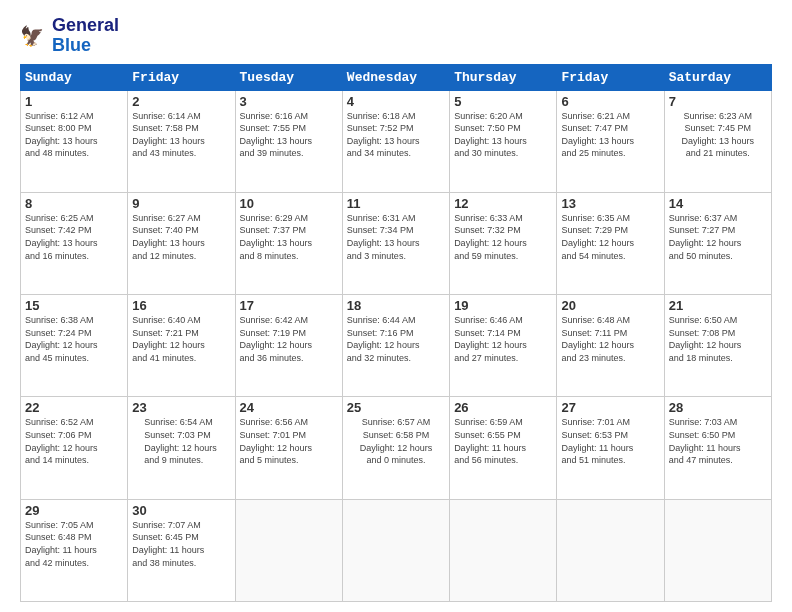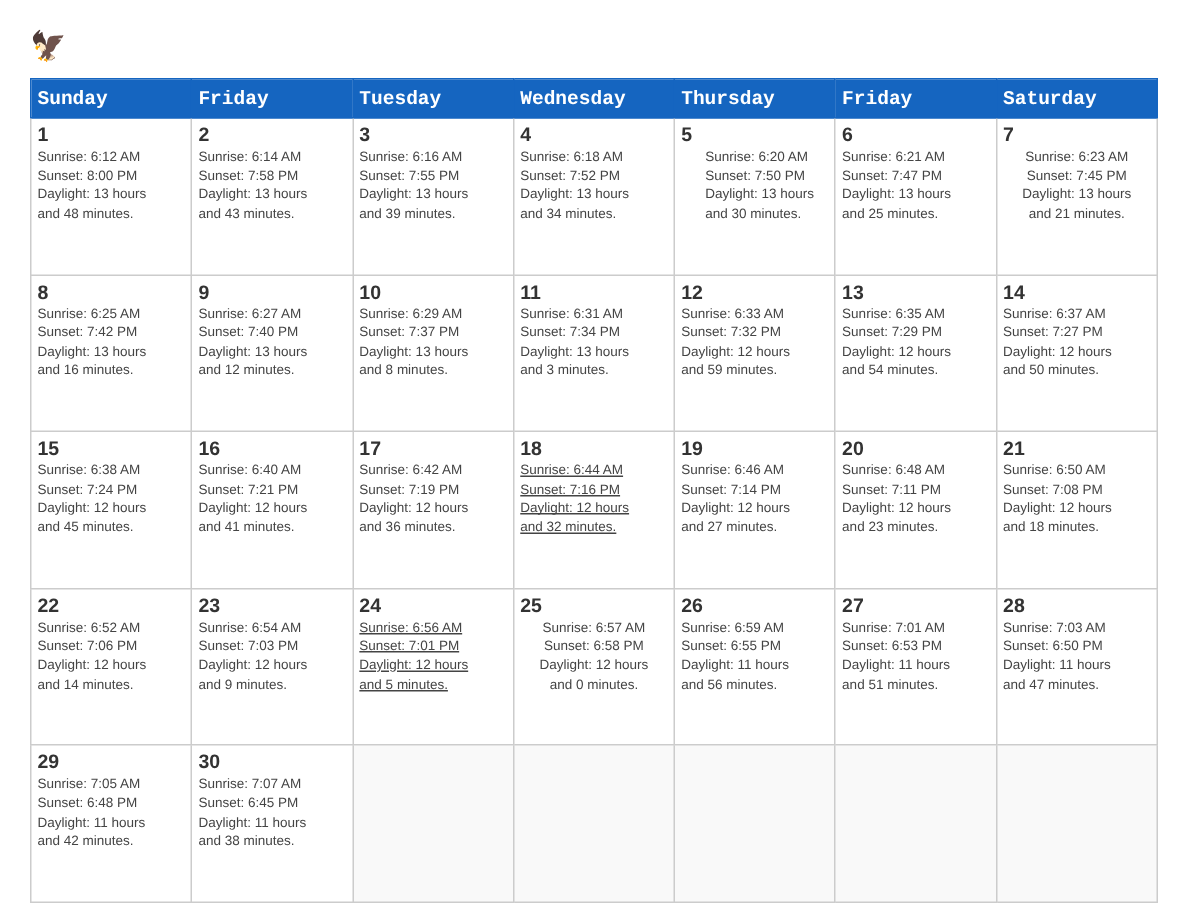--- a/index.html
+++ b/index.html
@@ -96,20 +96,25 @@
   </style>
 </head>
 <body>
 
 <div class="page">
   <div class="header">
     <div class="logo">
       <svg class="logo-bird" viewBox="0 0 40 40" xmlns="http://www.w3.org/2000/svg">
         <text y="30" font-size="28">🦅</text>
       </svg>
+      <div>
+        <div class="logo-text">
+          <span style="color:#1a237e">General</span><br><span style="color:#1565c0">Blue</span>
+        </div>
+      </div>
     </div>
     <div class="title-section">
       <div class="month-title"></div>
       <div class="location-title"></div>
     </div>
   </div>
 
   <table class="calendar-table">
     <thead>
       <tr>
@@ -147,21 +152,21 @@
           </td>
           <td>
             <span class="day-number">4</span>
             <div class="day-detail" style="white-space: pre-line;">Sunrise: 6:18 AM
 Sunset: 7:52 PM
 Daylight: 13 hours
 and 34 minutes.</div>
           </td>
           <td>
             <span class="day-number">5</span>
-            <div class="day-detail" style="white-space: pre-line; margin-left: 16px;">Sunrise: 6:20 AM
+            <div class="day-detail" style="white-space: pre-line;">Sunrise: 6:20 AM
 Sunset: 7:50 PM
 Daylight: 13 hours
 and 30 minutes.</div>
           </td>
           <td>
             <span class="day-number">6</span>
             <div class="day-detail" style="white-space: pre-line;">Sunrise: 6:21 AM
 Sunset: 7:47 PM
 Daylight: 13 hours
 and 25 minutes.</div>
@@ -242,21 +247,21 @@
           </td>
           <td>
             <span class="day-number">17</span>
             <div class="day-detail" style="white-space: pre-line;">Sunrise: 6:42 AM
 Sunset: 7:19 PM
 Daylight: 12 hours
 and 36 minutes.</div>
           </td>
           <td>
             <span class="day-number">18</span>
-            <div class="day-detail" style="white-space: pre-line; text-decoration: underline;">Sunrise: 6:44 AM
+            <div class="day-detail" style="white-space: pre-line;">Sunrise: 6:44 AM
 Sunset: 7:16 PM
 Daylight: 12 hours
 and 32 minutes.</div>
           </td>
           <td>
             <span class="day-number">19</span>
             <div class="day-detail" style="white-space: pre-line;">Sunrise: 6:46 AM
 Sunset: 7:14 PM
 Daylight: 12 hours
 and 27 minutes.</div>
@@ -279,28 +284,28 @@
         <tr>
           <td>
             <span class="day-number">22</span>
             <div class="day-detail" style="white-space: pre-line;">Sunrise: 6:52 AM
 Sunset: 7:06 PM
 Daylight: 12 hours
 and 14 minutes.</div>
           </td>
           <td>
             <span class="day-number">23</span>
-            <div class="day-detail" style="white-space: pre-line;">Sunrise: 6:54 AM
+            <div class="day-detail" style="white-space: pre-line; margin-left: 12px;">Sunrise: 6:54 AM
 Sunset: 7:03 PM
 Daylight: 12 hours
 and 9 minutes.</div>
           </td>
           <td>
             <span class="day-number">24</span>
-            <div class="day-detail" style="white-space: pre-line; text-decoration: underline;">Sunrise: 6:56 AM
+            <div class="day-detail" style="white-space: pre-line;">Sunrise: 6:56 AM
 Sunset: 7:01 PM
 Daylight: 12 hours
 and 5 minutes.</div>
           </td>
           <td>
             <span class="day-number">25</span>
             <div class="day-detail" style="white-space: pre-line; text-align: center;">Sunrise: 6:57 AM
 Sunset: 6:58 PM
 Daylight: 12 hours
 and 0 minutes.</div>

